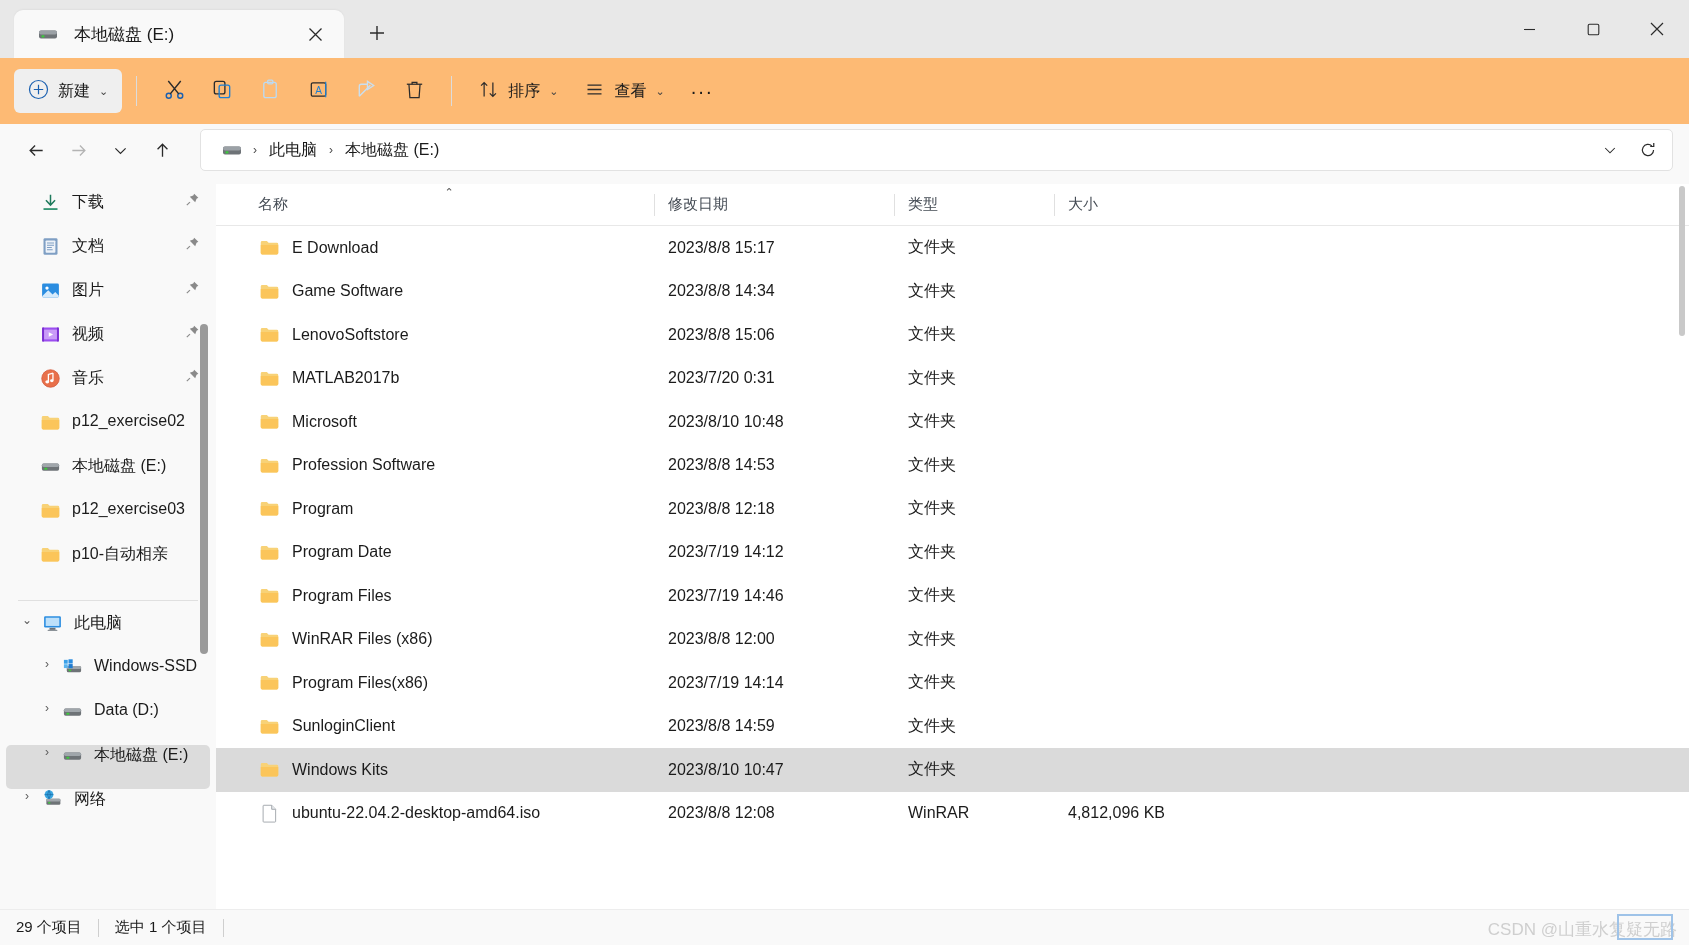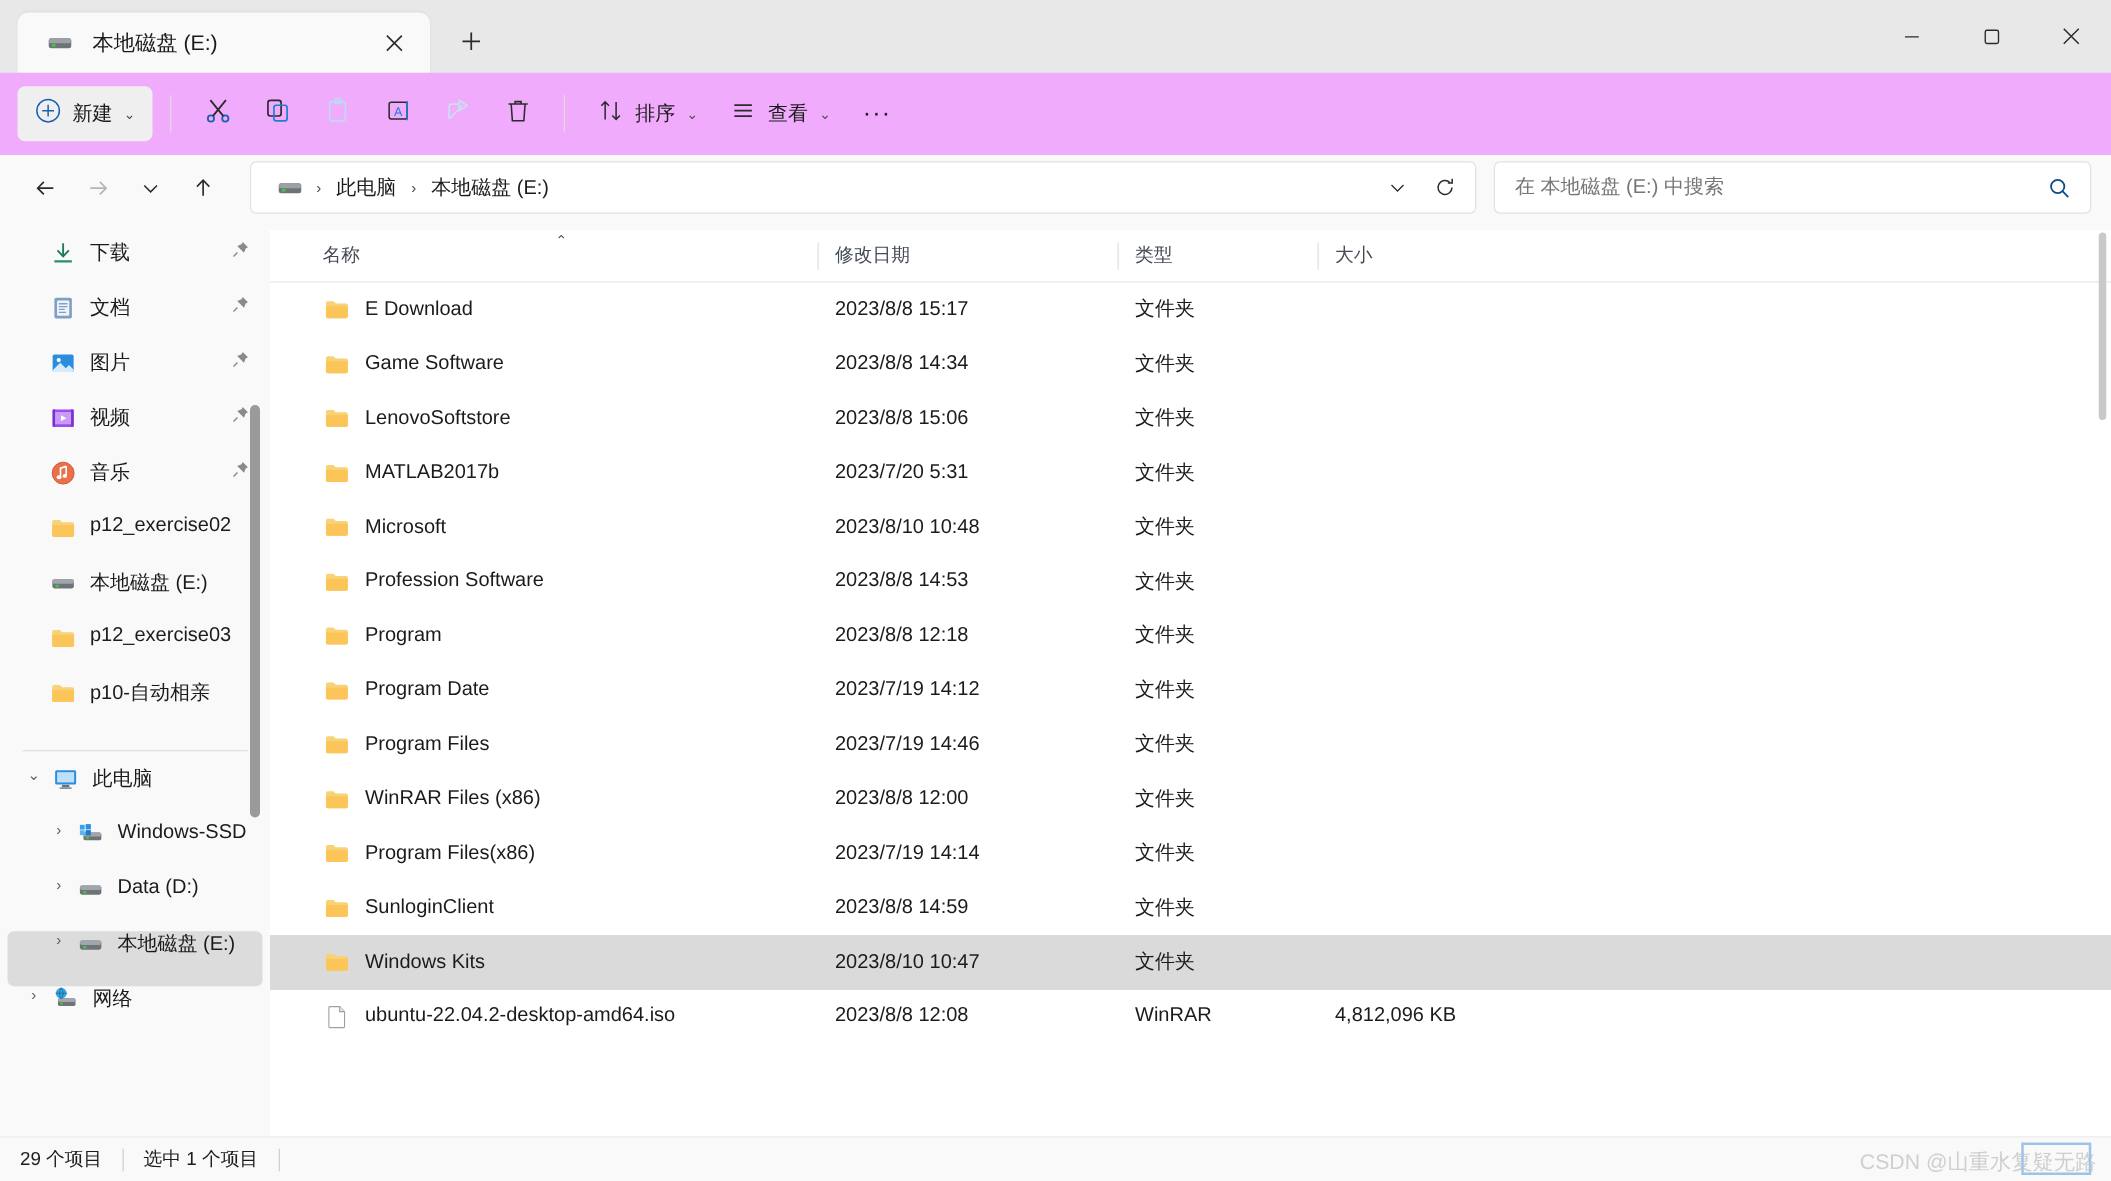--- a/index.html
+++ b/index.html
@@ -54,21 +54,21 @@
   .wincontrols { position: absolute; right: 0; top: 0; display: flex; height: 58px; }
   .wc {
     width: 64px; height: 58px;
     display: flex; align-items: center; justify-content: center;
     color: #2b2b2b;
   }
 
   
   .ribbon {
     height: 66px; flex: 0 0 66px;
-    background: #f0abfc;
+    background: #fdba74;
     display: flex; align-items: center;
     padding: 0 14px;
     gap: 2px;
   }
   .rb-new {
     display: flex; align-items: center; gap: 9px;
     height: 44px; padding: 0 14px;
     border-radius: 6px;
     background: #efefef;
   }
@@ -422,29 +422,20 @@
           </svg>
       </div>
       <div class="refresh">
         <svg width="18" height="18" viewBox="0 0 20 20" fill="none" stroke="#2b2b2b" stroke-width="1.35">
           <path d="M16.2 10 a6.2 6.2 0 1 1 -1.9 -4.5"></path>
           <path d="M16.4 2.2 V6.1 H12.5"></path>
         </svg>
       </div>
     </div>
 
-    <div class="searchbox">
-      <input class="search-input" value="" placeholder="在 本地磁盘 (E:) 中搜索" style="">
-      <span class="search-ico">
-        <svg width="19" height="19" viewBox="0 0 20 20" fill="none" stroke="#0a4b8c" stroke-width="1.5">
-          <circle cx="8.6" cy="8.6" r="5.6"></circle>
-            <path d="M12.8 12.8 L17.5 17.5"></path>
-        </svg>
-      </span>
-    </div>
   </div>
 
   <div class="body">
 
     <div class="sidebar">
       <div class="sb-scroll">
         <div id="quick-access">
             <div class="sb-item">
               <span class="sb-ico">
                 <svg width="21" height="21" viewBox="0 0 24 24" fill="none" stroke="#1f7a5c" stroke-width="1.7">
@@ -725,21 +716,21 @@
             <div class="cell name" style="width:410px">
               <span class="fi">
                 <svg width="21" height="21" viewBox="0 0 24 24">
                   <path d="M2 6.2 a1.6 1.6 0 0 1 1.6-1.6 H9 l2 2 h9.4 a1.6 1.6 0 0 1 1.6 1.6 V18.4 a1.6 1.6 0 0 1-1.6 1.6 H3.6 A1.6 1.6 0 0 1 2 18.4 Z" fill="#f8d277"></path>
                   <path d="M2 9.2 h20 V18.4 a1.6 1.6 0 0 1-1.6 1.6 H3.6 A1.6 1.6 0 0 1 2 18.4 Z" fill="#fbc55a"></path>
                 </svg>
               </span>
               <span class="cell-text">MATLAB2017b</span>
             </div>
             <div class="cell" style="width:240px">
-              <span class="cell-text">2023/7/20 5:31</span>
+              <span class="cell-text">2023/7/20 0:31</span>
             </div>
             <div class="cell" style="width:160px">
               <span class="cell-text">文件夹</span>
             </div>
             <div class="cell size" style="width:200px">
               <span class="cell-text"></span>
             </div>
           </div>
           <div class="row">
             <div class="cell name" style="width:410px">

